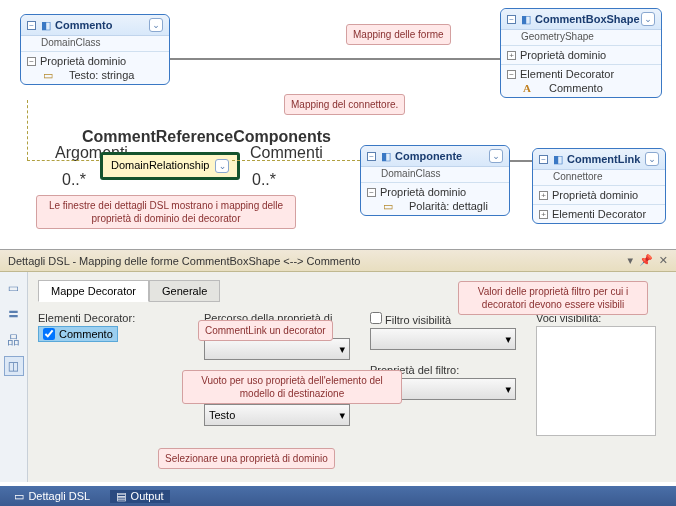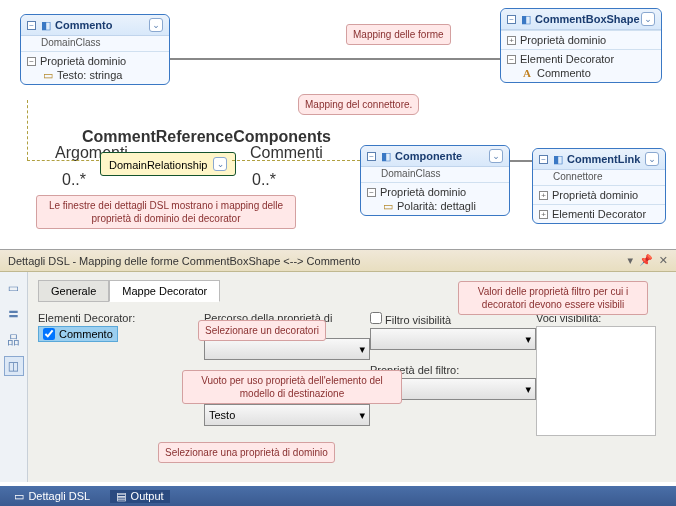--- a/index.html
+++ b/index.html
@@ -6,43 +6,43 @@
 body { font-family: "Segoe UI", Tahoma, sans-serif; font-size: 11px; background: #fff; width: 676px; height: 506px; overflow: hidden; position: relative; }
 .canvas { position: relative; width: 676px; height: 250px; background: #fff; border-bottom: 1px solid #a0a0a0; }
 .shape { position: absolute; border: 1px solid #3a78c4; border-radius: 6px; background: #f5f9ff; }
 .shape-header { display: flex; align-items: center; padding: 3px 6px; border-bottom: 1px solid #c0d4ec; background: linear-gradient(#eaf2fc,#d8e8fa); border-radius: 6px 6px 0 0; }
 .shape-header .toggle { width: 9px; height: 9px; border: 1px solid #5a7fb0; background: #fff; margin-right: 5px; font-size: 8px; line-height: 7px; text-align: center; color: #5a7fb0; cursor: pointer; }
 .shape-title { font-weight: bold; color: #1a3c70; }
 .shape-sub { color: #555; font-size: 10px; padding: 1px 6px 3px 20px; }
 .section { padding: 3px 6px; border-top: 1px solid #d0e0f0; }
 .section-h { display: flex; align-items: center; gap: 4px; color: #333; }
 .section-h .toggle { width: 9px; height: 9px; border: 1px solid #888; background: #fff; font-size: 8px; line-height: 7px; text-align: center; color: #666; }
-.prop-row { display: flex; align-items: flex-start; gap: 0; padding: 2px 0 0 16px; color: #333; }
+.prop-row { display: flex; align-items: flex-start; gap: 12px; padding: 2px 0 0 16px; color: #333; }
 .icon { width: 14px; height: 12px; display: inline-block; }
 .icon-class::before { content: "◧"; color: #3a78c4; }
 .icon-prop::before { content: "▭"; color: #b48a2e; }
 .icon-text::before { content: "A"; font-weight: bold; color: #c08020; font-family: serif; }
 .chev { width: 14px; height: 14px; border: 1px solid #8aa8d0; border-radius: 3px; background: #fff; font-size: 9px; text-align: center; line-height: 12px; color: #5a7fb0; margin-left: auto; cursor: pointer; }
-.rel-box { position: absolute; border: 1px solid #14532d; background: #fff6c8; padding: 4px 8px; border-radius: 3px; display: flex; align-items: flex-end; gap: 6px; }
+.rel-box { position: absolute; border: 3px solid #14532d; background: #fff6c8; padding: 4px 8px; border-radius: 3px; display: flex; align-items: flex-start; gap: 6px; }
 .callout { position: absolute; background: #ffe8e8; border: 1px solid #d4a0a0; border-radius: 3px; padding: 3px 6px; font-size: 10px; color: #8a3030; text-align: center; line-height: 1.3; z-index: 10; }
 .label { position: absolute; font-size: 16px; color: #333; }
 .line { position: absolute; background: #888; }
 .dashed { background: none; border-top: 1px dashed #b0a040; }
 .details { position: relative; width: 676px; height: 236px; }
 .details-title { background: linear-gradient(#f0e8d8,#e8dec0); padding: 4px 8px; color: #333; display: flex; align-items: center; border-bottom: 1px solid #c0b890; }
 .details-title .tools { margin-left: auto; display: flex; gap: 6px; color: #666; }
 .details-body { display: flex; height: 210px; }
 .tool-strip { width: 28px; background: #eef2f6; border-right: 1px solid #c8d0d8; display: flex; flex-direction: column; align-items: center; padding-top: 6px; gap: 6px; }
 .tool-btn { width: 20px; height: 20px; border: 1px solid transparent; display: flex; align-items: center; justify-content: center; font-size: 12px; color: #5a7fb0; cursor: pointer; }
 .tool-btn.active { border: 1px solid #8aa8d0; background: #dce8f6; }
 .main { flex: 1; background: #f0f0ec; padding: 8px 10px; position: relative; }
 .tabs { display: flex; gap: 0; margin-bottom: 6px; }
 .tab { padding: 4px 12px; border: 1px solid #bbb; background: #e4e4e0; cursor: pointer; }
 .tab.active { background: #fff; border-bottom: 1px solid #fff; }
-.form { background: #f0f0ec; display: flex; }
+.form { background: #f0f0ec; display: flex; gap: 20px; }
 .col { flex: 1; }
 .col2 { flex: 1; }
 .col3 { width: 130px; }
 .fld-label { color: #333; margin: 4px 0 2px; }
 .dec-item { display: flex; align-items: center; gap: 4px; background: #9bcff0; border: 1px solid #5aa8d8; padding: 1px 4px; width: max-content; }
 .select { border: 1px solid #888; background: linear-gradient(#f8f8f8,#e0e0e0); height: 22px; width: 100%; padding: 2px 4px; display: flex; align-items: center; justify-content: space-between; cursor: pointer; }
 .listbox { border: 1px solid #bbb; background: #fff; width: 120px; height: 110px; }
 .chk { width: 12px; height: 12px; }
 .statusbar { position: absolute; bottom: 0; left: 0; right: 0; height: 20px; background: linear-gradient(#4a6fa8,#3a5a90); color: #fff; display: flex; align-items: center; padding: 0 8px; gap: 14px; font-size: 11px; }
 .sb-item { display: flex; align-items: center; gap: 4px; padding: 0 6px; }
@@ -73,20 +73,21 @@
     </div>
   </div>
 
   <div class="shape" style="left:500px; top:8px; width:162px;">
     <div class="shape-header">
       <span class="toggle">−</span>
       <span class="icon icon-class"></span>
       <span class="shape-title">CommentBoxShape</span>
       <span class="chev">⌄</span>
     </div>
+    <div class="shape-sub">GeometryShape</div>
     <div class="section">
       <div class="section-h">
           <span class="toggle">+</span>
           <span>Proprietà dominio</span>
         </div>
     </div>
     <div class="section">
       <div class="section-h">
           <span class="toggle">−</span>
           <span>Elementi Decorator</span>
@@ -150,21 +151,21 @@
     <span class="chev" style="margin:0;">⌄</span>
   </div>
 
   <div class="line" style="left:170px; top:58px; width:330px; height:2px; background:linear-gradient(90deg,#888,#888);"></div>
   <div class="line dashed" style="left:27px; top:100px; width:1px; height:60px; border-top:none; border-left:1px dashed #b0a040;"></div>
   <div class="line dashed" style="left:27px; top:160px; width:72px; height:1px;"></div>
   <div class="line dashed" style="left:232px; top:160px; width:128px; height:1px;"></div>
   <div class="line" style="left:510px; top:160px; width:22px; height:2px;"></div>
 
   <div class="callout" style="left:298px; top:24px;margin-left:48px;">Mapping delle forme</div>
-  <div class="callout" style="left:298px; top:94px;border-radius:6px;">Mapping del connettore.</div>
+  <div class="callout" style="left:284px; top:94px;">Mapping del connettore.</div>
   <div class="callout" style="left:36px; top:195px; width:260px;">Le finestre dei dettagli DSL mostrano i mapping delle proprietà di dominio dei decorator</div>
 </div>
 
 <div class="details">
   <div class="details-title">
     <span>Dettagli DSL - Mapping delle forme CommentBoxShape &lt;--&gt; Commento</span>
     <span class="tools">
       <span>▾</span>
       <span>📌</span>
       <span>✕</span>
@@ -172,22 +173,22 @@
   </div>
   <div class="details-body">
     <div class="tool-strip">
       <div class="tool-btn">▭</div>
       <div class="tool-btn">〓</div>
       <div class="tool-btn">品</div>
       <div class="tool-btn active">◫</div>
     </div>
     <div class="main">
       <div class="tabs">
+        <div class="tab active">Mappe Decorator</div>
         <div class="tab">Generale</div>
-        <div class="tab active">Mappe Decorator</div>
       </div>
       <div class="form">
         <div class="col">
           <div class="fld-label">Elementi Decorator:</div>
           <div class="dec-item">
             <input type="checkbox" class="chk" checked="" style="">
             <span>Commento</span>
           </div>
         </div>
         <div class="col2">
@@ -213,23 +214,23 @@
               <span></span>
               <span>▾</span>
             </div>
         </div>
         <div class="col3">
           <div class="fld-label">Voci visibilità:</div>
           <div class="listbox"></div>
         </div>
       </div>
 
-      <div class="callout" style="position:absolute; left:170px; top:48px;">Selezionare un decoratori</div>
+      <div class="callout" style="position:absolute; left:170px; top:48px;">CommentLink un decorator</div>
       <div class="callout" style="position:absolute; left:154px; top:98px; width:220px;">Vuoto per uso proprietà dell'elemento del modello di destinazione</div>
-      <div class="callout" style="position:absolute; left:130px; top:170px;">Selezionare una proprietà di dominio</div>
+      <div class="callout" style="position:absolute; left:130px; top:176px;">Selezionare una proprietà di dominio</div>
       <div class="callout" style="position:absolute; left:386px; top:9px; width:190px;margin-left:44px;">Valori delle proprietà filtro per cui i decoratori devono essere visibili</div>
     </div>
   </div>
 </div>
 
 <div class="statusbar">
   <div class="sb-item">
       <span>▭</span>
       <span>Dettagli DSL</span>
     </div>

